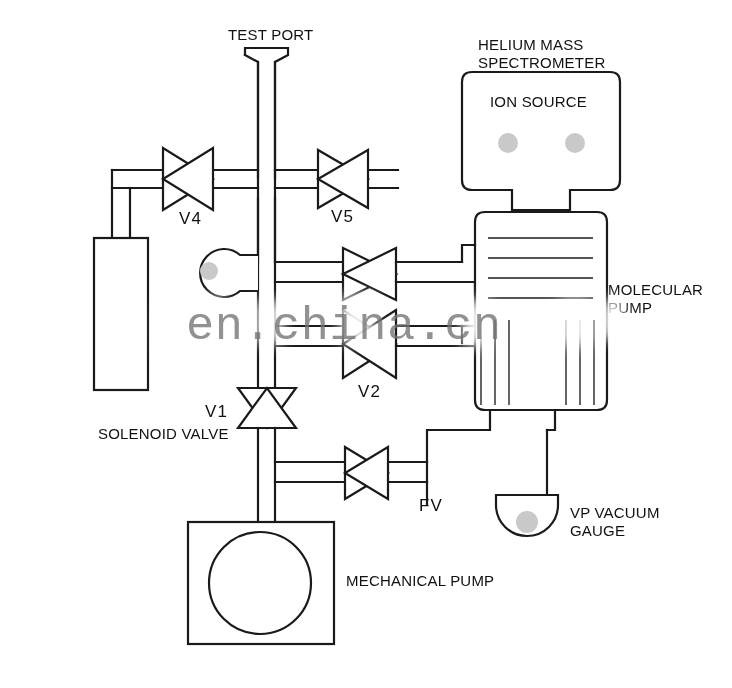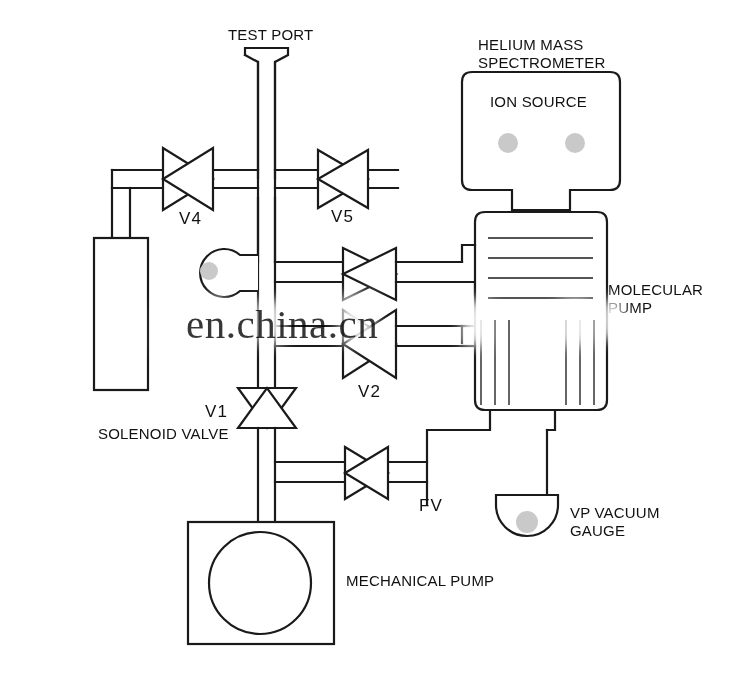--- a/index.html
+++ b/index.html
@@ -74,23 +74,23 @@
     left: 0;
     top: 0;
     width: 732px;
     height: 688px;
     pointer-events: none;
   }
   .wm-text {
     position: absolute;
     left: 186px;
     top: 300px;
-    font-family: Liberation Serif, serif;
-    font-size: 41px;
-    color: #000000;
+    font-family: Liberation Mono, monospace;
+    font-size: 47px;
+    color: #737373;
     opacity: 0.78;
     letter-spacing: 0.5px;
     white-space: nowrap;
   }
   .wm-fade {
     position: absolute;
     background: #ffffff;
     filter: blur(7px);
     opacity: 0.92;
   }

